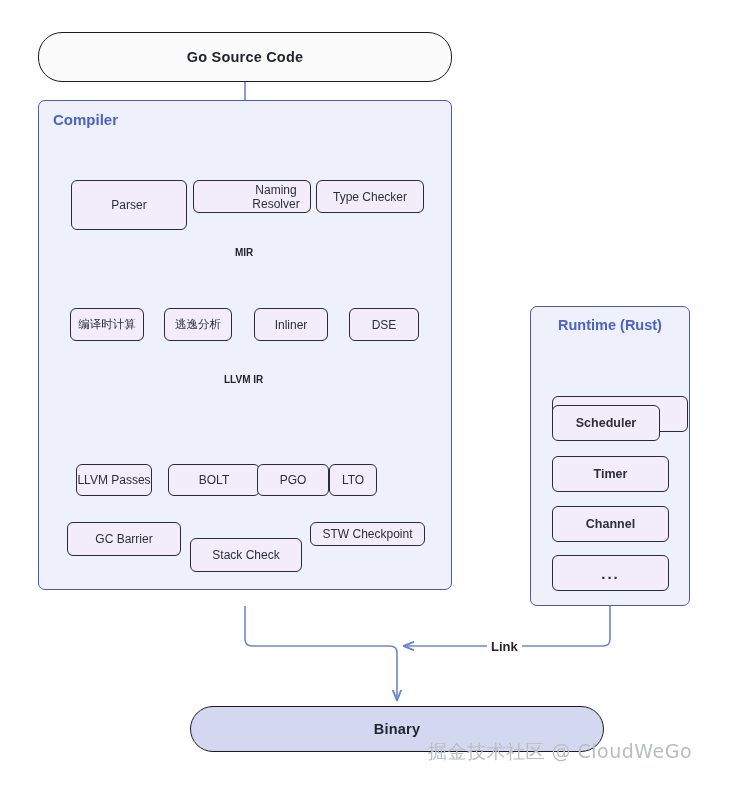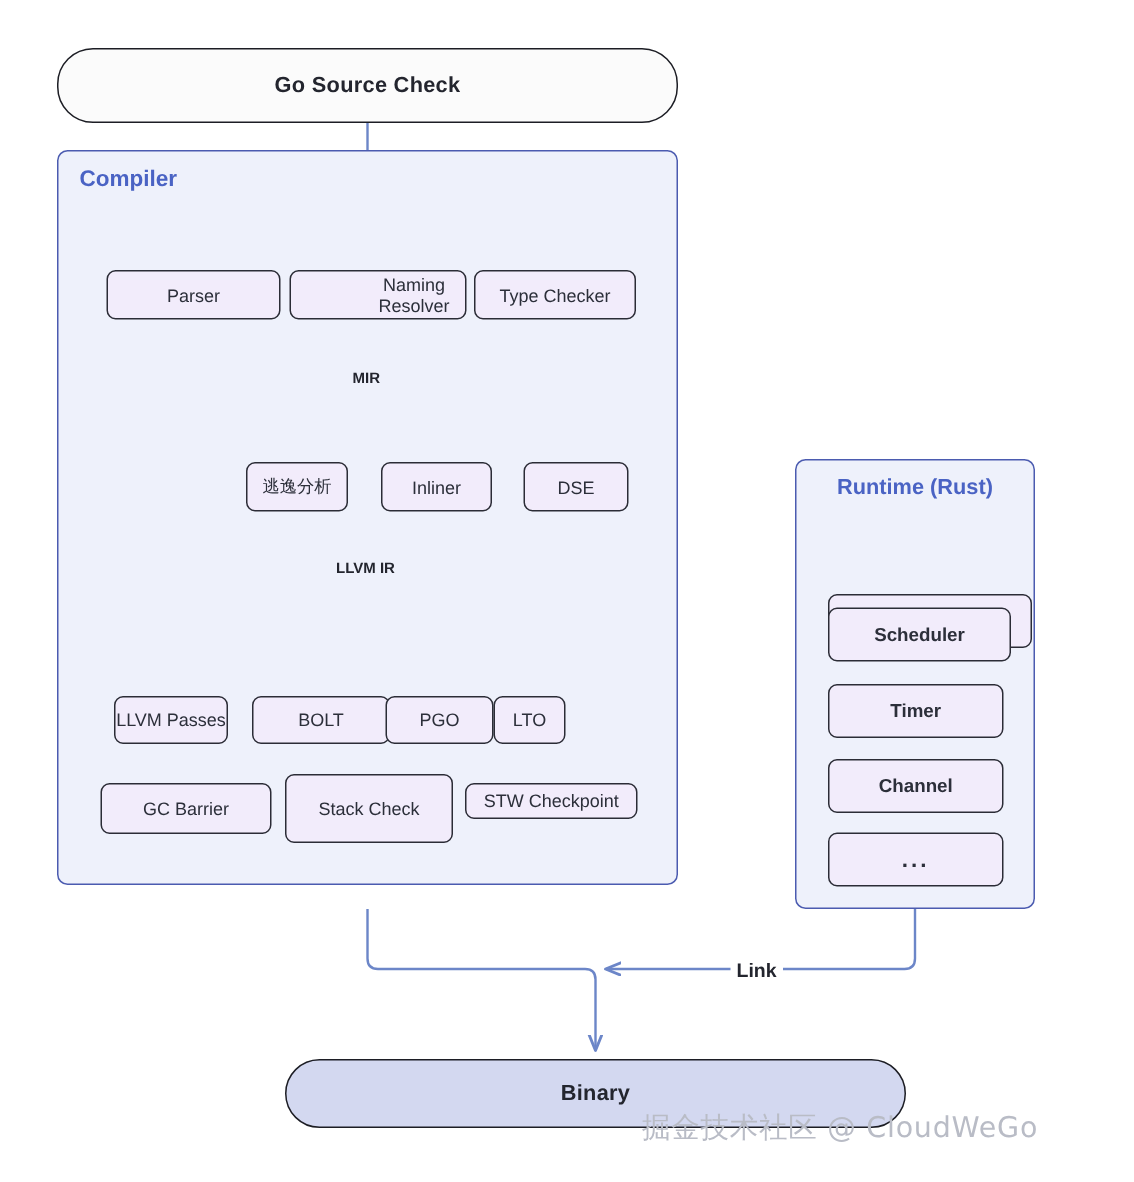--- a/index.html
+++ b/index.html
@@ -115,44 +115,44 @@
     color: #2c2f3a;
     text-align: center;
     box-sizing: border-box;
     z-index: 4;
   }
   .box.cjk { font-family: "DejaVu Sans", "Liberation Sans", sans-serif; font-size: 11.5px; }
   .box.rt  { font-weight: bold; font-size: 12.5px; }
   .box.dots { font-weight: bold; font-size: 15px; letter-spacing: 2px; }
 
   
-  #b-parser   { left: 71px;  top: 180px; width: 116px; height: 33px; }
+  #b-parser   { left: 71px;  top: 180px; width: 116px; height: 50px; }
   #b-naming   { left: 193px; top: 180px; width: 118px; height: 33px; padding-left: 48px; }
   #b-type     { left: 316px; top: 180px; width: 108px; height: 33px; }
 
   
   #b-comptime { left: 70px;  top: 308px; width: 74px;  height: 33px; }
   #b-escape   { left: 164px; top: 308px; width: 68px;  height: 33px; }
   #b-inliner  { left: 254px; top: 308px; width: 74px;  height: 33px; }
   #b-dse      { left: 349px; top: 308px; width: 70px;  height: 33px; }
 
   
   #b-llvmpass { left: 76px;  top: 464px; width: 76px;  height: 32px; }
   #b-bolt     { left: 168px; top: 464px; width: 92px;  height: 32px; text-align: center; }
   #b-pgo      { left: 257px; top: 464px; width: 72px;  height: 32px; }
   #b-lto      { left: 329px; top: 464px; width: 48px;  height: 32px; }
 
   
   #b-gcbarrier { left: 67px;  top: 522px; width: 114px; height: 34px; }
-  #b-stack     { left: 190px; top: 516px; width: 112px; height: 46px; }
+  #b-stack     { left: 190px; top: 538px; width: 112px; height: 34px; }
   #b-stw       { left: 310px; top: 522px; width: 115px; height: 24px; }
 
   
   #b-gc        { left: 552px; top: 352px; width: 136px; height: 36px; margin-top: 44px; }
-  #b-sched     { left: 552px; top: 405px; width: 122px; height: 36px; }
+  #b-sched     { left: 552px; top: 405px; width: 108px; height: 36px; }
   #b-timer     { left: 552px; top: 456px; width: 117px; height: 36px; }
   #b-channel   { left: 552px; top: 506px; width: 117px; height: 36px; }
   #b-more      { left: 552px; top: 555px; width: 117px; height: 36px; }
 
   
   .edge-label {
     position: absolute;
     font-weight: bold;
     font-size: 10px;
     color: #23252e;
@@ -198,39 +198,40 @@
     <path d="M245,224 L245,275" fill="none" stroke="#6c86c8" stroke-width="1.6" marker-end="url(#arrow)"></path>
 
     <path d="M245,357 L245,398" fill="none" stroke="#6c86c8" stroke-width="1.6" marker-end="url(#arrow)"></path>
 
     <path d="M245,606 L245,639 Q245,646 252,646 L390,646 Q397,646 397,653 L397,700" fill="none" stroke="#6c86c8" stroke-width="1.6" marker-end="url(#arrow)"></path>
 
     <path d="M610,606 L610,639 Q610,646 603,646 L404,646" fill="none" stroke="#6c86c8" stroke-width="1.6" marker-end="url(#arrow)"></path>
   </svg>
 
   <div class="pill" id="node-source">
-    <span>Go Source Check</span>
+    <span>Go Source Code</span>
   </div>
 
   <div class="panel" id="panel-compiler">
     <div class="panel-title">Compiler</div>
   </div>
 
   <div class="dashgroup" id="group-frontend">
     <div class="dash-title">ROG Front-end</div>
   </div>
   <div class="box" id="b-parser">Parser</div>
   <div class="box" id="b-naming">Naming Resolver</div>
   <div class="box" id="b-type">Type Checker</div>
 
   <div class="edge-label" id="label-mir">MIR</div>
 
   <div class="dashgroup" id="group-passes">
     <div class="dash-title">ROG Passes</div>
   </div>
+  <div class="box cjk" id="b-comptime">编译时计算</div>
   <div class="box cjk" id="b-escape">逃逸分析</div>
   <div class="box" id="b-inliner">Inliner</div>
   <div class="box" id="b-dse">DSE</div>
 
   <div class="edge-label" id="label-llvmir">LLVM IR</div>
 
   <div class="dashgroup" id="group-backend">
     <div class="dash-title">ROG Back-end</div>
   </div>
   <div class="dashgroup" id="group-llvm">

